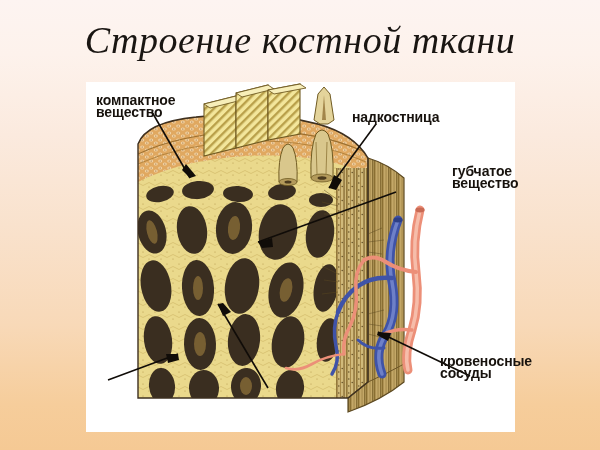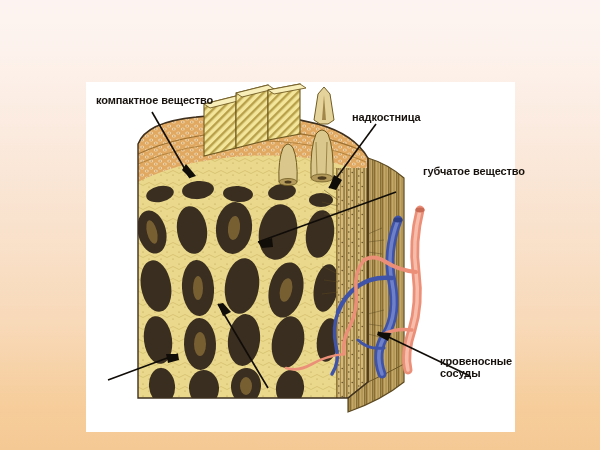--- a/index.html
+++ b/index.html
@@ -44,38 +44,39 @@
   }
   .fig-svg {
     position: absolute;
     left: 0;
     top: 0;
   }
   .callout {
     position: absolute;
     font-family: "Liberation Sans", sans-serif;
     font-weight: bold;
-    font-size: 11px;
+    font-size: 14px;
     line-height: 11.6px;
     color: #17120d;
     white-space: pre-line;
     letter-spacing: -0.1px;
   }
   .cl-compact   { left: 96px;  top: 95px;  width: 130px; }
   .cl-perio     { left: 352px; top: 112px; width: 100px; }
-  .cl-spongy    { left: 375px; top: 166px; width: 115px; padding-left: 48px; }
+  .cl-spongy    { left: 404px; top: 166px; width: 115px; padding-left: 48px; }
   .cl-trab      { left: 97px;  top: 320px; width: 76px; }
   .cl-marrow    { left: 251px; top: 388px; width: 92px; }
   .cl-vessels   { left: 424px; top: 356px; width: 90px; margin-left: 16px; }
 </style>
 </head>
 <body>
 
 <div id="slide">
 
+  <div id="title">Строение костной ткани</div>
 
   <div id="figure-panel">
 
     <svg class="fig-svg" width="429" height="350" viewBox="0 0 429 350">
       <defs>
 
         <pattern id="pCompact" width="9" height="7" patternUnits="userSpaceOnUse">
           <rect width="9" height="7" fill="#e0a860"></rect>
           <ellipse cx="2.2" cy="2" rx="2" ry="1.5" fill="#f2d3a4"></ellipse>
           <ellipse cx="6.8" cy="5" rx="2" ry="1.5" fill="#f2d3a4"></ellipse>

